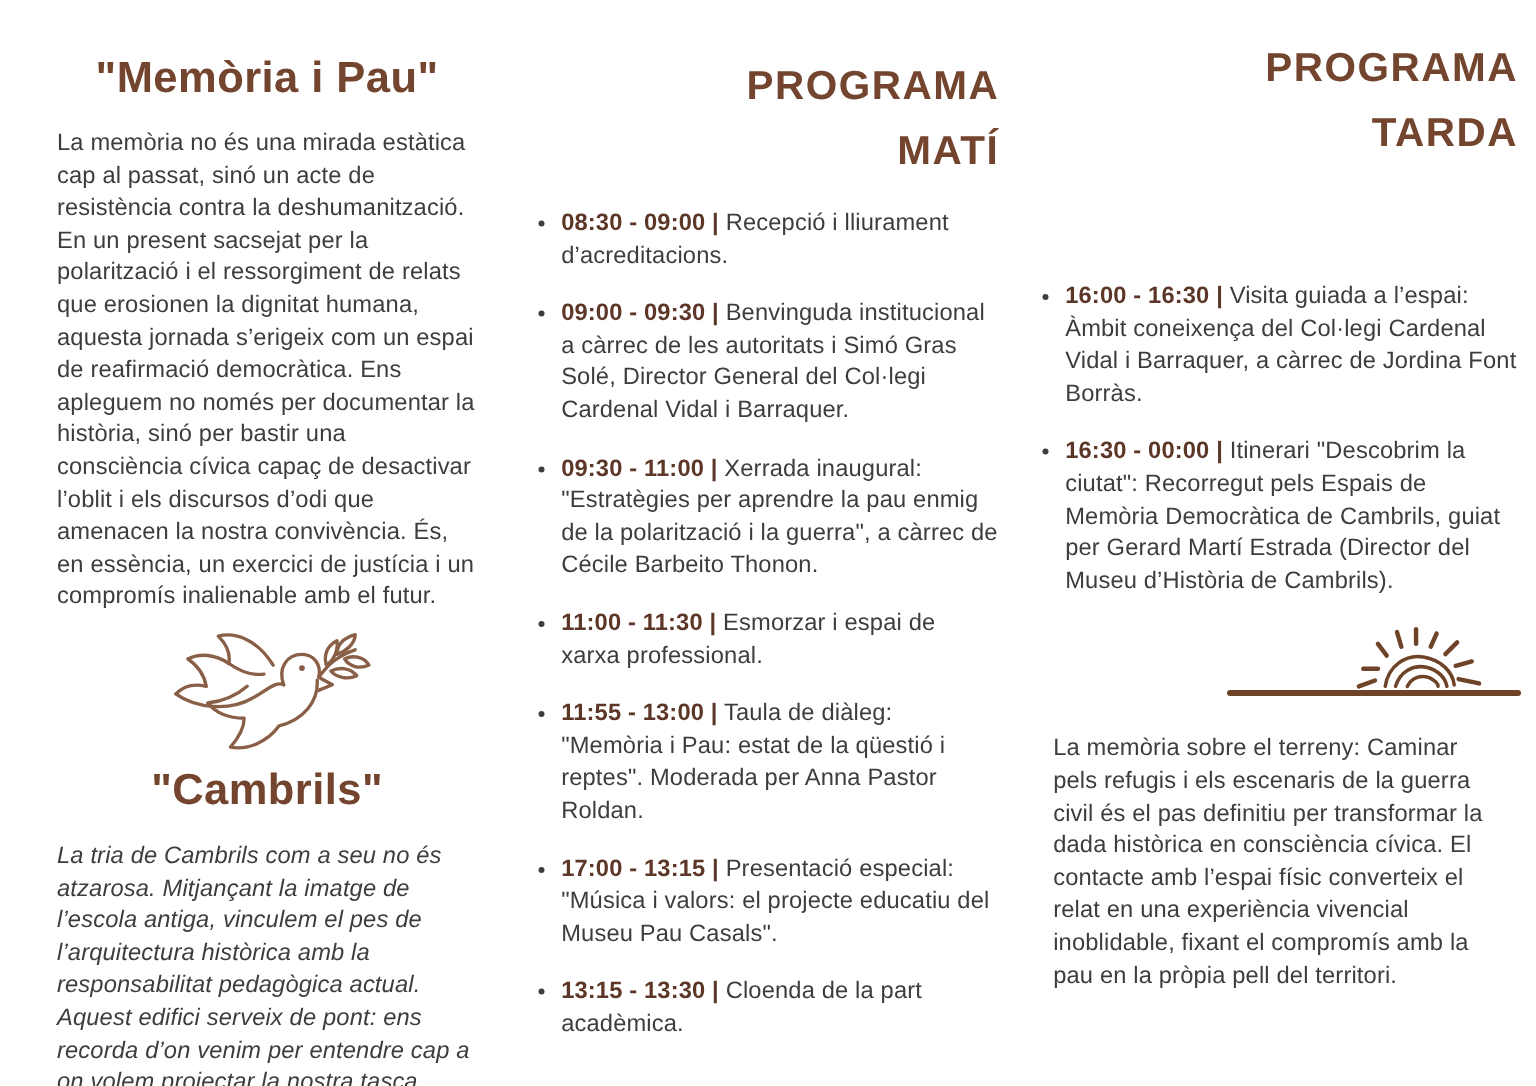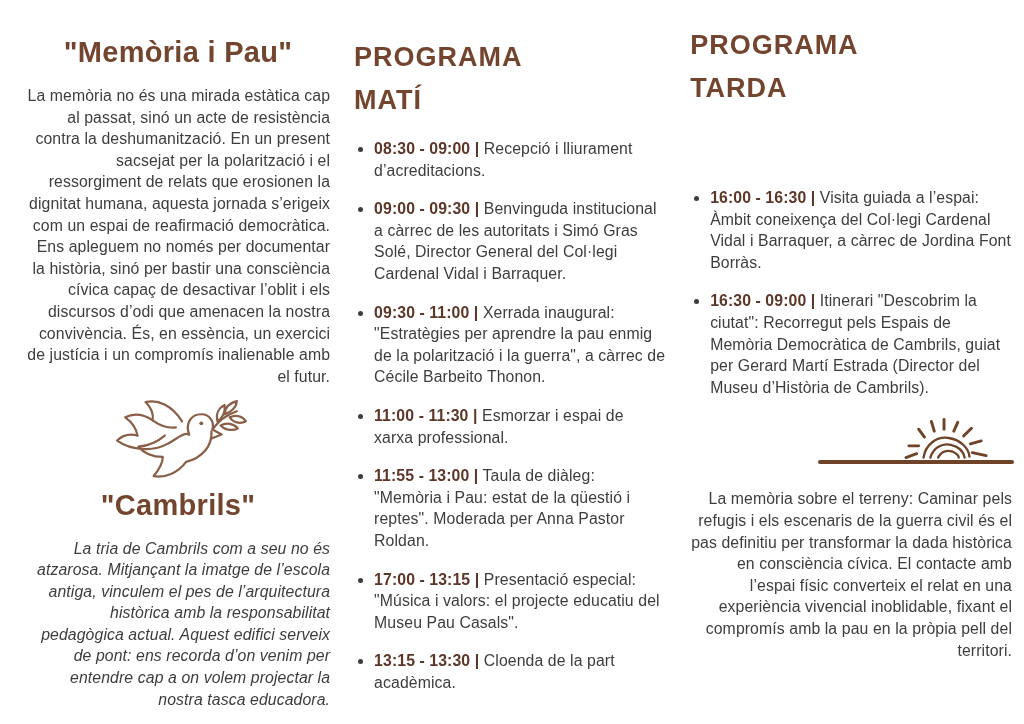--- a/index.html
+++ b/index.html
@@ -19,28 +19,28 @@
   .col-left{width:308px;padding-top:14px;}
   .col-mid{width:316px;}
   .col-right{width:326px;}
 
   .big-title{
     font-size:29px;font-weight:700;color:#74452e;
     text-align:center;margin:0 0 16px 0;letter-spacing:.3px;
   }
   .prog-title{
     font-size:27px;font-weight:700;color:#74452e;
-    text-align:left;letter-spacing:1px;line-height:43px;margin:0;
+    text-align:right;letter-spacing:1px;line-height:43px;margin:0;
   }
   .col-mid .prog-title{margin-top:14px;}
   .col-right .prog-title{margin-top:2px;}
 
   .body-text{
-    font-size:15.8px;line-height:21.6px;text-align:right;
-    margin:0;color:#3e3d3d;letter-spacing:.1px;
+    font-size:15.8px;line-height:21.6px;text-align:left;
+    margin:12px;color:#3e3d3d;letter-spacing:.1px;
   }
   .col-left .intro{margin-bottom:10px;}
   .dove-wrap{width:142px;margin:8px auto 2px auto;display:block;}
   .cambrils-body{margin-top:6px;font-style:italic;}
 
   ul.schedule{
     margin:0;padding:0 0 0 20px;list-style:disc;
   }
   .col-mid ul.schedule{margin-top:16px;}
   .col-right ul.schedule{margin-top:77px;}
@@ -107,21 +107,21 @@
       <li><span class="time">11:55 - 13:00 |</span> <span>Taula de diàleg: "Memòria i Pau: estat de la qüestió i reptes". Moderada per Anna Pastor Roldan.</span></li>
       <li><span class="time">17:00 - 13:15 |</span> <span>Presentació especial: "Música i valors: el projecte educatiu del Museu Pau Casals".</span></li>
       <li><span class="time">13:15 - 13:30 |</span> <span>Cloenda de la part acadèmica.</span></li>
     </ul>
   </div>
 
   <div class="col col-right">
     <h2 class="prog-title"><span>PROGRAMA</span><br><span>TARDA</span></h2>
     <ul class="schedule">
       <li><span class="time">16:00 - 16:30 |</span> <span>Visita guiada a l’espai: Àmbit coneixença del Col·legi Cardenal Vidal i Barraquer, a càrrec de Jordina Font Borràs.</span></li>
-      <li><span class="time">16:30 - 09:00 |</span> <span>Itinerari "Descobrim la ciutat": Recorregut pels Espais de Memòria Democràtica de Cambrils, guiat per Gerard Martí Estrada (Director del Museu d’Història de Cambrils).</span></li>
+      <li><span class="time">16:30 - 00:00 |</span> <span>Itinerari "Descobrim la ciutat": Recorregut pels Espais de Memòria Democràtica de Cambrils, guiat per Gerard Martí Estrada (Director del Museu d’Història de Cambrils).</span></li>
     </ul>
 
     <div class="sun-divider">
       <div class="rule"></div>
       <svg viewBox="0 0 90 46" xmlns="http://www.w3.org/2000/svg">
         <g fill="none" stroke="#6f4327" stroke-width="2.4" stroke-linecap="round" stroke-linejoin="round">
 
           <path d="M22 42 C24 28 36 20 48 22 C60 24 68 32 69 41"></path>
           <path d="M29 42 C32 32 41 27 50 29 C58 31 63 36 64 42"></path>
           <path d="M37 42 C40 36 46 34 52 36 C56 38 58 40 58 42"></path>

